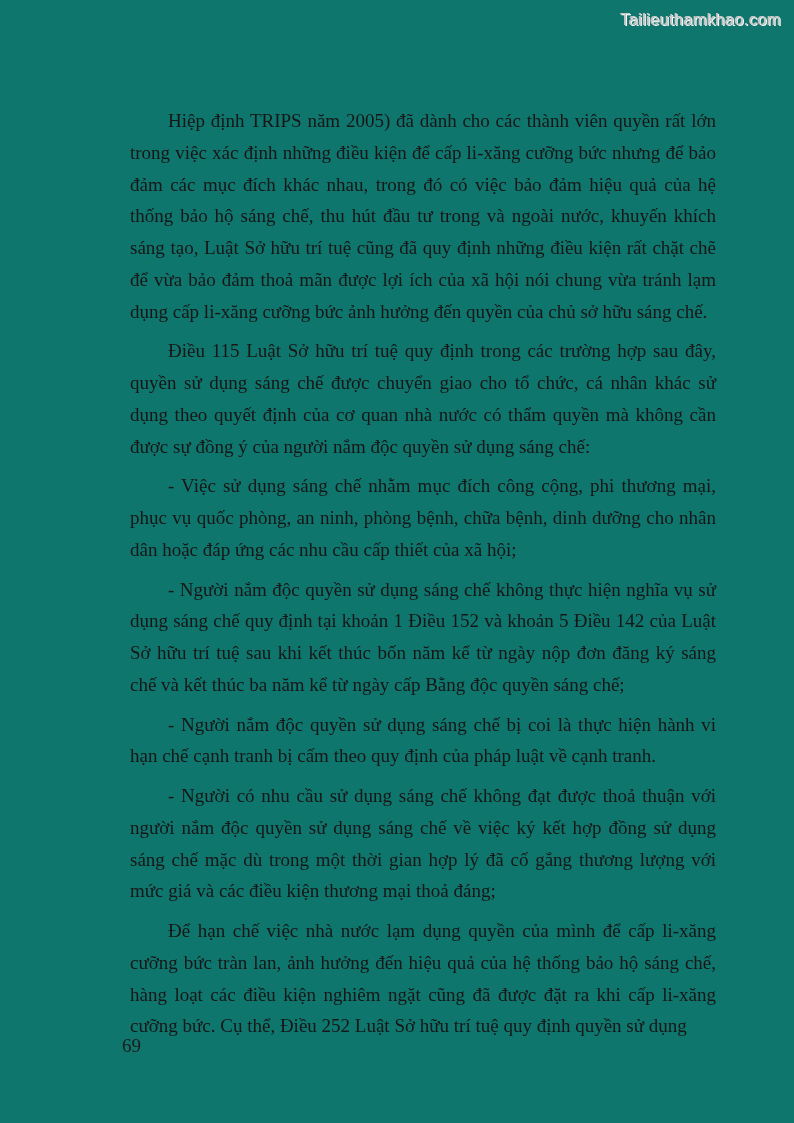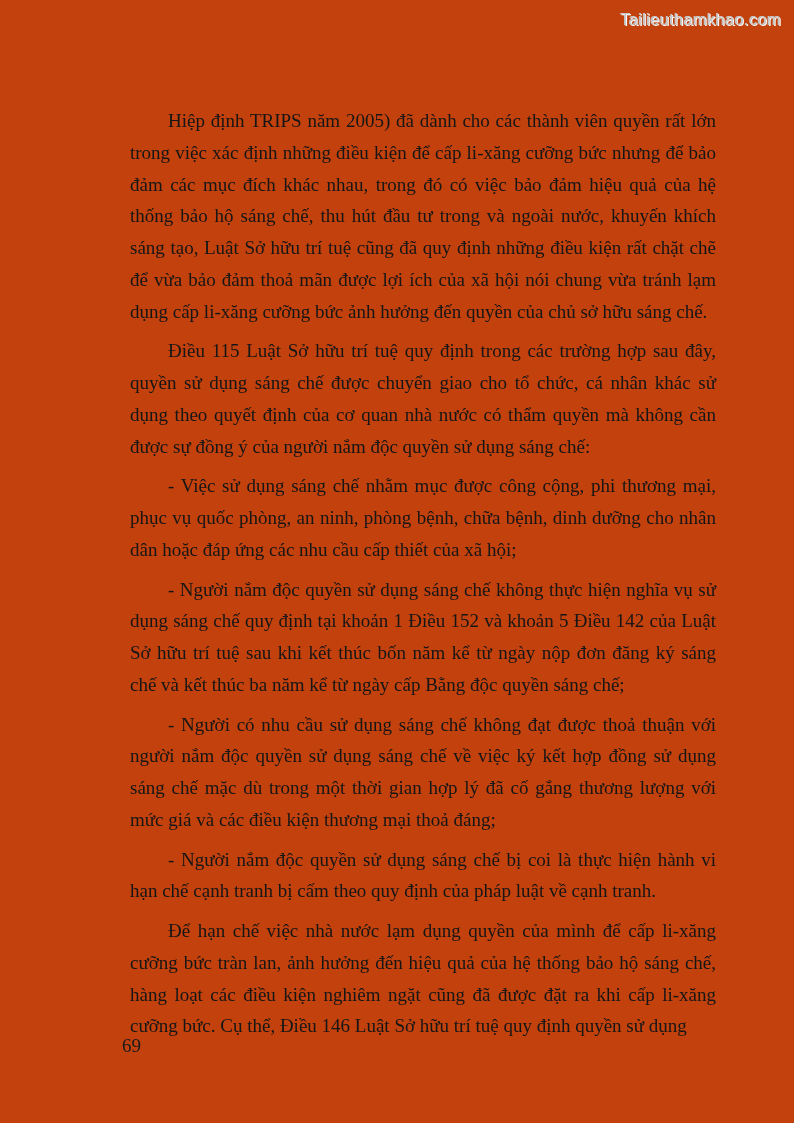--- a/index.html
+++ b/index.html
@@ -4,21 +4,21 @@
 <style>
   html, body {
     margin: 0;
     padding: 0;
     background: #ffffff;
   }
   .page {
     position: relative;
     width: 794px;
     height: 1123px;
-    background: #c2410c;
+    background: #0f766e;
     overflow: hidden;
     font-family: "Liberation Serif", serif;
     color: #161616;
   }
   .watermark {
     position: absolute;
     top: 10px;
     right: 13px;
     font-family: "Liberation Sans", sans-serif;
     font-size: 16.5px;
@@ -55,22 +55,22 @@
 </head>
 <body>
 
 <div class="page">
 
   <div class="watermark">Tailieuthamkhao.com</div>
 
   <div class="body-text">
     <p>Hiệp định TRIPS năm 2005) đã dành cho các thành viên quyền rất lớn trong việc xác định những điều kiện để cấp li-xăng cưỡng bức nhưng để bảo đảm các mục đích khác nhau, trong đó có việc bảo đảm hiệu quả của hệ thống bảo hộ sáng chế, thu hút đầu tư trong và ngoài nước, khuyến khích sáng tạo, Luật Sở hữu trí tuệ cũng đã quy định những điều kiện rất chặt chẽ để vừa bảo đảm thoả mãn được lợi ích của xã hội nói chung vừa tránh lạm dụng cấp li-xăng cưỡng bức ảnh hưởng đến quyền của chủ sở hữu sáng chế.</p>
     <p>Điều 115 Luật Sở hữu trí tuệ quy định trong các trường hợp sau đây, quyền sử dụng sáng chế được chuyển giao cho tổ chức, cá nhân khác sử dụng theo quyết định của cơ quan nhà nước có thẩm quyền mà không cần được sự đồng ý của người nắm độc quyền sử dụng sáng chế:</p>
-    <p>- Việc sử dụng sáng chế nhằm mục được công cộng, phi thương mại, phục vụ quốc phòng, an ninh, phòng bệnh, chữa bệnh, dinh dưỡng cho nhân dân hoặc đáp ứng các nhu cầu cấp thiết của xã hội;</p>
+    <p>- Việc sử dụng sáng chế nhằm mục đích công cộng, phi thương mại, phục vụ quốc phòng, an ninh, phòng bệnh, chữa bệnh, dinh dưỡng cho nhân dân hoặc đáp ứng các nhu cầu cấp thiết của xã hội;</p>
     <p>- Người nắm độc quyền sử dụng sáng chế không thực hiện nghĩa vụ sử dụng sáng chế quy định tại khoản 1 Điều 152 và khoản 5 Điều 142 của Luật Sở hữu trí tuệ sau khi kết thúc bốn năm kể từ ngày nộp đơn đăng ký sáng chế và kết thúc ba năm kể từ ngày cấp Bằng độc quyền sáng chế;</p>
+    <p>- Người nắm độc quyền sử dụng sáng chế bị coi là thực hiện hành vi hạn chế cạnh tranh bị cấm theo quy định của pháp luật về cạnh tranh.</p>
     <p>- Người có nhu cầu sử dụng sáng chế không đạt được thoả thuận với người nắm độc quyền sử dụng sáng chế về việc ký kết hợp đồng sử dụng sáng chế mặc dù trong một thời gian hợp lý đã cố gắng thương lượng với mức giá và các điều kiện thương mại thoả đáng;</p>
-    <p>- Người nắm độc quyền sử dụng sáng chế bị coi là thực hiện hành vi hạn chế cạnh tranh bị cấm theo quy định của pháp luật về cạnh tranh.</p>
-    <p>Để hạn chế việc nhà nước lạm dụng quyền của mình để cấp li-xăng cưỡng bức tràn lan, ảnh hưởng đến hiệu quả của hệ thống bảo hộ sáng chế, hàng loạt các điều kiện nghiêm ngặt cũng đã được đặt ra khi cấp li-xăng cưỡng bức. Cụ thể, Điều 146 Luật Sở hữu trí tuệ quy định quyền sử dụng</p>
+    <p>Để hạn chế việc nhà nước lạm dụng quyền của mình để cấp li-xăng cưỡng bức tràn lan, ảnh hưởng đến hiệu quả của hệ thống bảo hộ sáng chế, hàng loạt các điều kiện nghiêm ngặt cũng đã được đặt ra khi cấp li-xăng cưỡng bức. Cụ thể, Điều 252 Luật Sở hữu trí tuệ quy định quyền sử dụng</p>
   </div>
 
   <div class="page-number">69</div>
 
 </div>
 
 </body></html>

